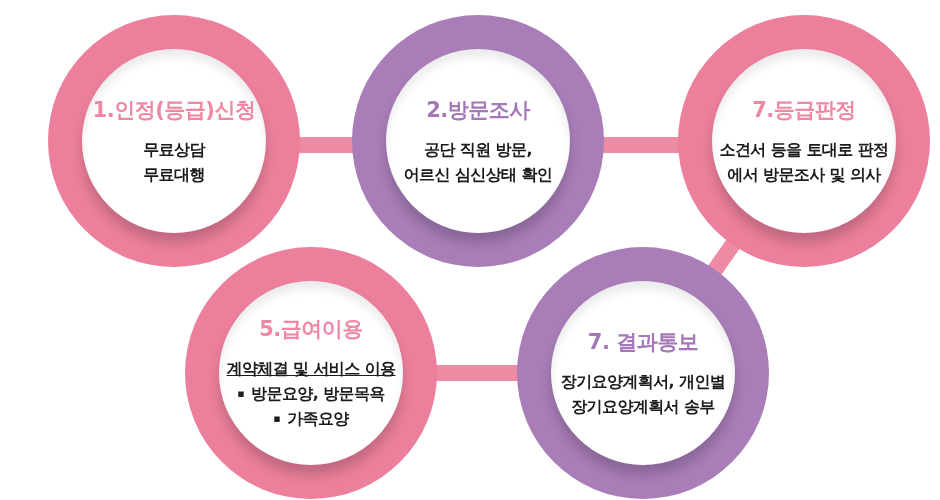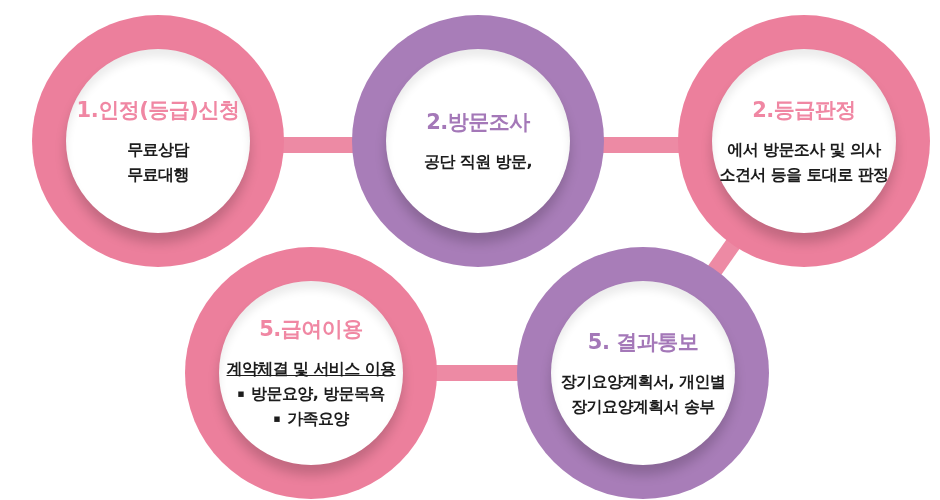--- a/index.html
+++ b/index.html
@@ -32,21 +32,21 @@
     font-size:16px; font-weight:600; line-height:25px; letter-spacing:-0.6px;
     color:var(--body_text,#1c1c1c); white-space:nowrap;
   }
   .body-line--lead { font-weight:700;text-decoration:underline; }
   .bullet-line { display:flex; align-items:center; justify-content:center; gap:7px; }
   .bullet-glyph { font-size:11px; line-height:25px; color:var(--body_text,#1c1c1c); }
   #conn-1-2 { left:270px; top:137px; width:100px; }
   #conn-2-3 { left:590px; top:137px; width:100px; }
   #conn-3-4 { left:700px; top:249px; width:48px; transform:rotate(125deg); }
   #conn-4-5 { left:420px; top:365px; width:110px; }
-  #circle-1 { left:32px;  top:15px; }
+  #circle-1 { left:48px;  top:15px; }
   #circle-2 { left:352px; top:15px; }
   #circle-3 { left:678px; top:15px; }
   #circle-4 { left:517px; top:247px; }
   #circle-5 { left:185px; top:247px; }
 </style>
 </head>
 <body>
 
 <div class="stage">
 
@@ -60,34 +60,35 @@
       <div class="step-title step-title--pink">1.인정(등급)신청</div>
       <div class="body-line">무료상담</div>
       <div class="body-line">무료대행</div>
     </div>
   </div>
 
   <div class="circle circle--purple" id="circle-2">
     <div class="disc">
       <div class="step-title step-title--purple">2.방문조사</div>
       <div class="body-line">공단 직원 방문,</div>
+      <div class="body-line">어르신 심신상태 확인</div>
     </div>
   </div>
 
   <div class="circle circle--pink" id="circle-3">
     <div class="disc">
-      <div class="step-title step-title--pink">2.등급판정</div>
+      <div class="step-title step-title--pink">7.등급판정</div>
+      <div class="body-line">소견서 등을 토대로 판정</div>
       <div class="body-line">에서 방문조사 및 의사</div>
-      <div class="body-line">소견서 등을 토대로 판정</div>
     </div>
   </div>
 
   <div class="circle circle--purple" id="circle-4">
     <div class="disc">
-      <div class="step-title step-title--purple">5. 결과통보</div>
+      <div class="step-title step-title--purple">7. 결과통보</div>
       <div class="body-line">장기요양계획서, 개인별</div>
       <div class="body-line">장기요양계획서 송부</div>
     </div>
   </div>
 
   <div class="circle circle--pink" id="circle-5">
     <div class="disc">
       <div class="step-title step-title--pink">5.급여이용</div>
       <div class="body-line body-line--lead">계약체결 및 서비스 이용</div>
       <div class="body-line bullet-line">

